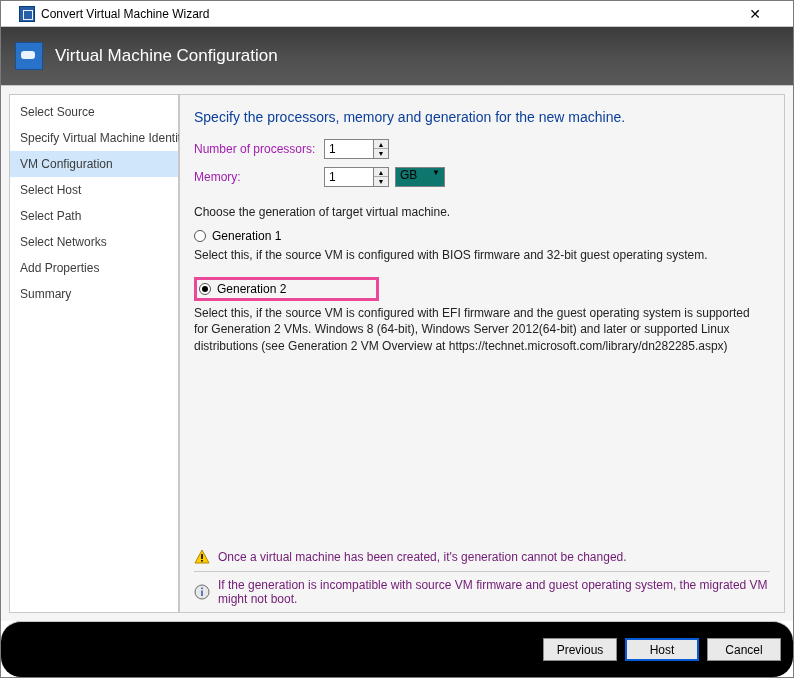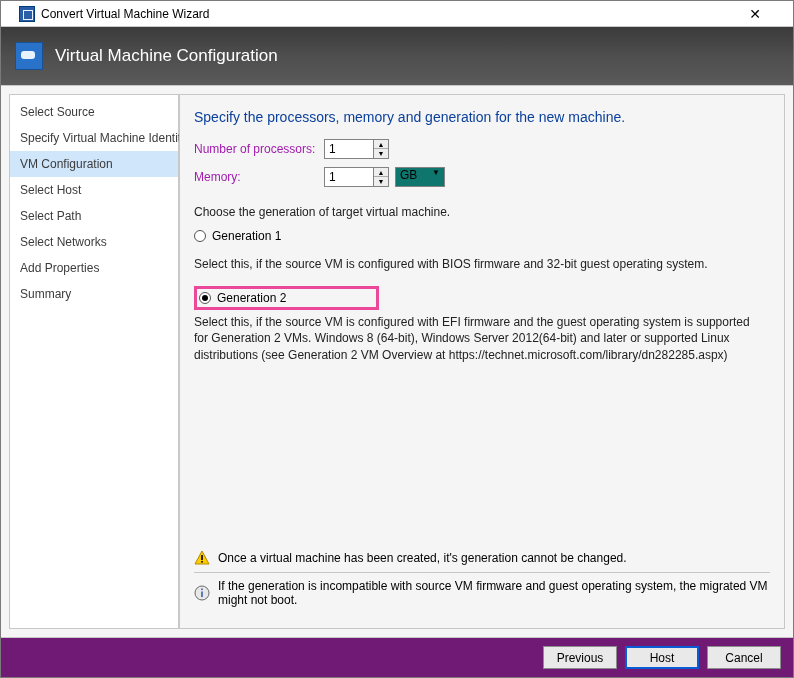--- a/index.html
+++ b/index.html
@@ -11,44 +11,44 @@
   .titlebar .title { flex:1; font-size:12px; color:#000;}
   .titlebar .close { width:40px; text-align:center; font-size:14px; line-height:16px; cursor:default;}
   .banner { height:58px; background:linear-gradient(180deg,#3b3b3b 0%,#4e4e4e 50%,#5a5a5a 100%); display:flex; align-items:center; padding:0 14px; color:#fff;}
   .banner-icon { width:28px; height:28px; background:#2972c9; border:1px solid #1a4f90; margin-right:12px; position:relative;}
   .banner-icon:after{content:""; position:absolute; left:5px; top:8px; width:14px; height:8px; background:#e9f3ff; border-radius:3px;}
   .banner-title { font-size:17px; font-weight:400;}
   .body { flex:1; display:flex; border-top:1px solid #c8c8c8; background:#f5f5f5;}
   .sidebar { width:170px; background:#fff; border:1px solid #c8c8c8; margin:8px 0 8px 8px; padding:4px 0;}
   .sidebar-item { padding:6px 10px; font-size:12px; color:#3c3c3c; cursor:default; white-space:nowrap;}
   .sidebar-item.active { background:#cfe6fb;}
-  .content-border { border:1px solid #c8c8c8; background:#f5f5f5; flex:1; padding:10px 14px 15px 14px; display:flex; flex-direction:column; margin:8px 8px 8px 0;}
+  .content-border { border:1px solid #c8c8c8; background:#f5f5f5; flex:1; padding:10px 14px 0 14px; display:flex; flex-direction:column; margin:8px 8px 8px 0;}
   .heading { color:#0a3f9c; font-size:14px; margin:4px 0 14px 0;}
   .form-row { display:flex; align-items:center; margin-bottom:8px; font-size:12px;}
   .form-label { width:130px; color:#a21caf;}
   .spinner { display:flex; align-items:center;}
   .spinner input { width:50px; height:20px; border:1px solid #838383; padding:1px 4px; font-size:12px; background:#fff;}
   .spin-btns { display:flex; flex-direction:column; border:1px solid #838383; border-left:none;}
   .spin-btns span { width:14px; height:9px; display:flex; align-items:center; justify-content:center; font-size:7px; line-height:7px; background:#eee; border-bottom:1px solid #aaa;}
   .spin-btns span:last-child{border-bottom:none;}
   .unit-select { width:50px; height:20px; border:1px solid #838383; margin-left:6px; display:flex; align-items:flex-start; justify-content:space-between; padding:0 4px; background:#0f766e; font-size:12px;}
   .section-text { margin:10px 0 10px 0; color:#222;}
-  .radio-row { display:flex; align-items:center; margin-bottom:13px;}
+  .radio-row { display:flex; align-items:center; margin-bottom:4px;}
   .radio { width:12px; height:12px; border:1px solid #555; border-radius:50%; margin-right:6px; display:inline-flex; align-items:center; justify-content:center; background:#fff;}
   .radio.checked:after{content:""; width:6px; height:6px; background:#000; border-radius:50%;}
   .radio-label { font-size:12px;}
   .desc { font-size:12px; color:#222; margin-bottom:14px; line-height:1.35; max-width:560px;}
   .highlight-box { border:3px solid #ec4899; padding:2px 90px 2px 2px; display:inline-flex; align-items:center;}
   .spacer { flex:1;}
-  .warn-row, .info-row { display:flex; align-items:center; font-size:12px; color:#000000; padding:6px 0;}
+  .warn-row, .info-row { display:flex; align-items:center; font-size:12px; color:#701a75; padding:6px 0;}
   .warn-row { border-top:0;}
   .info-row { border-top:1px solid #c8c8c8;}
   .icon16 { width:16px; height:16px; margin-right:8px; flex-shrink:0;}
   .warn-icon svg, .info-icon svg { width:16px; height:16px;}
-  .footer { height:40px; border-top:1px solid #c8c8c8; display:flex; align-items:center; justify-content:flex-end; padding:0 12px; gap:8px; background:#701a75;}
+  .footer { height:56px; border-top:1px solid #c8c8c8; display:flex; align-items:center; justify-content:flex-end; padding:0 12px; gap:8px; background:#000000;border-radius:20px;}
   .btn { min-width:74px; height:23px; border:1px solid #8d8d8d; background:#e9e9e9; font-size:12px; padding:0 12px; display:flex; align-items:center; justify-content:center; cursor:default;}
   .btn.primary { border:2px solid #0a5bd6;}
   .chev{font-size:8px;}
 </style>
 </head>
 <body>
 
 <div class="window">
 
   <div class="titlebar">

